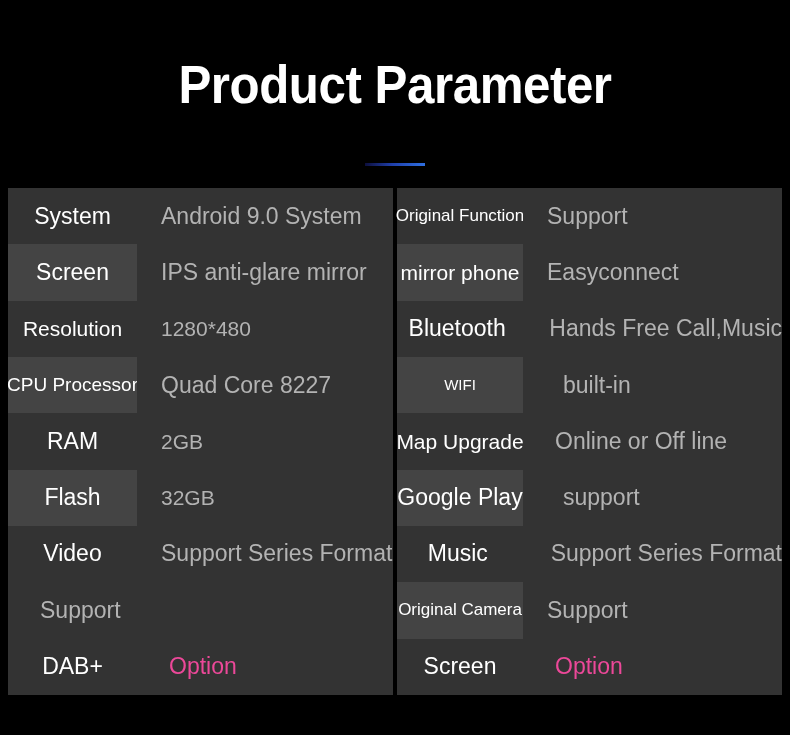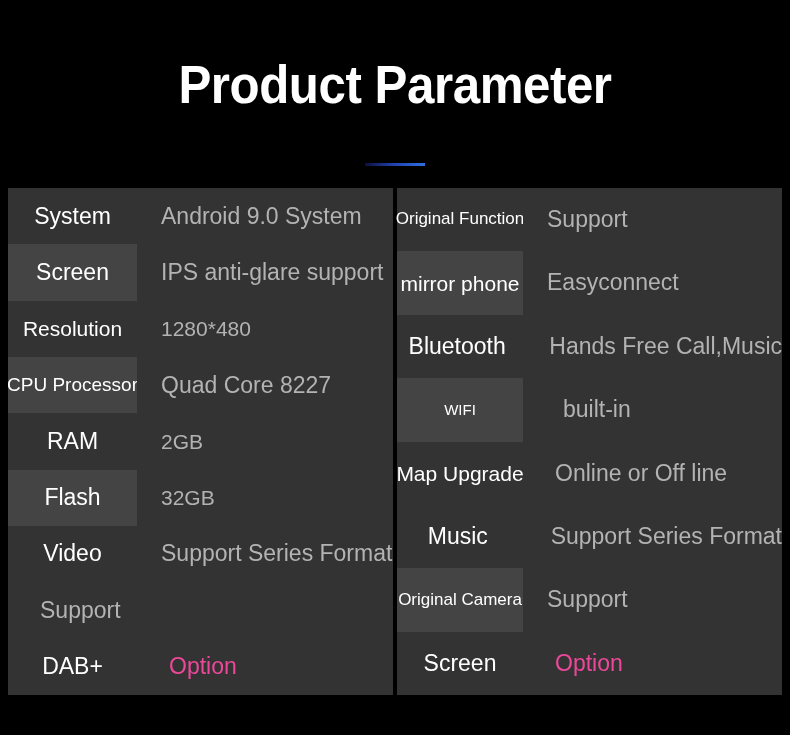--- a/index.html
+++ b/index.html
@@ -78,21 +78,21 @@
 
   <div class="tables">
 
     <div class="tbl left">
       <div class="row odd">
         <div class="lab s1">System</div>
         <div class="val v1">Android 9.0 System</div>
       </div>
       <div class="row even">
         <div class="lab s1">Screen</div>
-        <div class="val v1">IPS anti-glare support</div>
+        <div class="val v1">IPS anti-glare mirror</div>
       </div>
       <div class="row odd">
         <div class="lab s2">Resolution</div>
         <div class="val v2">1280*480</div>
       </div>
       <div class="row even">
         <div class="lab s3">CPU Processor</div>
         <div class="val v1">Quad Core 8227</div>
       </div>
       <div class="row odd">
@@ -130,20 +130,24 @@
         <div class="val v1 ind2">Hands Free Call,Music</div>
       </div>
       <div class="row even">
         <div class="lab s5">WIFI</div>
         <div class="val v1 ind">built-in</div>
       </div>
       <div class="row odd">
         <div class="lab s2">Map Upgrade</div>
         <div class="val v1 ind2">Online or Off line</div>
       </div>
+      <div class="row even">
+        <div class="lab s1">Google Play</div>
+        <div class="val v1 ind">support</div>
+      </div>
       <div class="row odd">
         <div class="lab s1">Music</div>
         <div class="val v1 ind2">Support Series Format</div>
       </div>
       <div class="row even">
         <div class="lab s4">Original Camera</div>
         <div class="val v1">Support</div>
       </div>
       <div class="row odd">
         <div class="lab s1">Screen</div>

